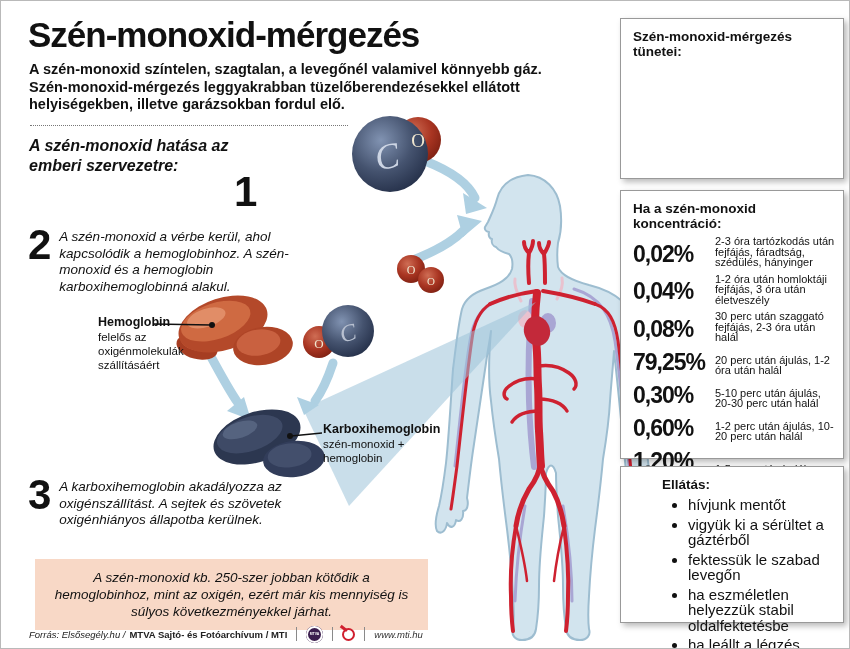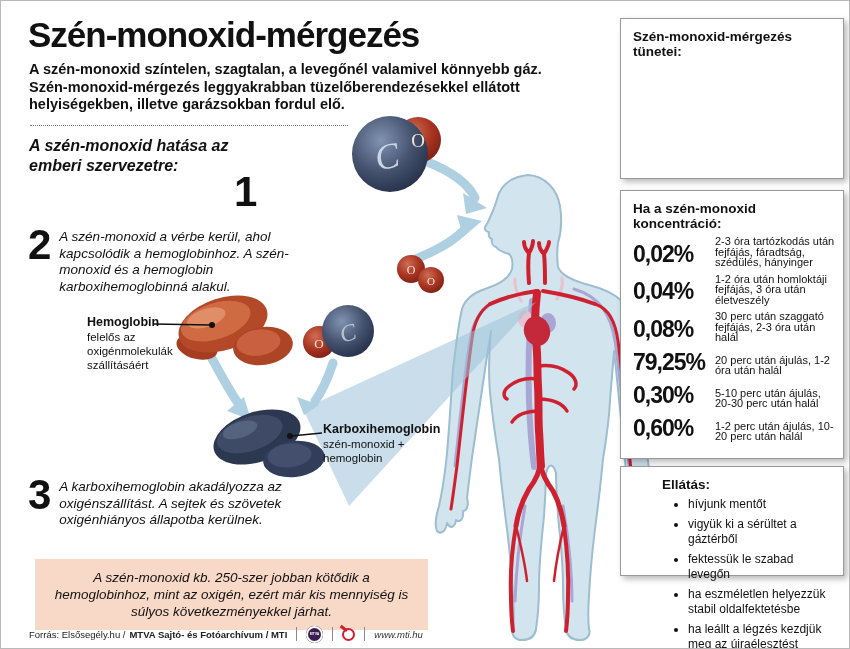--- a/index.html
+++ b/index.html
@@ -15,40 +15,40 @@
   .dotted-divider{position:absolute;left:29px;top:124px;width:318px;border-top:1.5px dotted #777;z-index:4;}
   .section-heading{position:absolute;left:28px;top:135px;width:235px;font-size:16px;font-weight:bold;font-style:italic;line-height:19.5px;z-index:4;}
   .step{position:absolute;display:flex;gap:8px;z-index:4;}
   .step .num{font-size:42px;font-weight:bold;line-height:34px;}
   .step .txt{font-style:italic;font-size:13.5px;line-height:16.5px;padding-top:1px;}
   .step1{left:233px;top:174px;width:178px;}
   .step2{left:27px;top:227px;width:292px;}
   .step3{left:27px;top:477px;width:300px;}
   .cell-label{position:absolute;z-index:4;font-size:11.5px;line-height:14px;}
   .cell-label .lbl-title{font-weight:bold;font-size:12.5px;margin-bottom:1px;}
-  .lbl-hemoglobin{left:86px;top:314px;width:112px;}
+  .lbl-hemoglobin{left:97px;top:314px;width:112px;}
   .lbl-karboxi{left:322px;top:421px;width:130px;}
   .note-box{position:absolute;left:34px;top:558px;width:393px;min-height:54px;z-index:4;
     background:#f8d8c6;padding:10px 14px;font-size:13.5px;font-weight:normal;font-style:italic;
     line-height:17px;text-align:center;}
   .rbox{position:absolute;left:619px;width:224px;background:#fff;border:1px solid #999;
     box-shadow:3px 3px 6px rgba(0,0,0,0.28);padding:10px 8px 8px 12px;z-index:5;}
   .rbox .rbox-title{font-weight:bold;font-size:13.5px;margin-bottom:5px;}
   .rbox1{top:17px;height:161px;}
   .rbox2{top:189px;height:269px;}
-  .rbox3{top:465px;height:110px;padding-left:41px;}
+  .rbox3{top:465px;height:157px;padding-left:41px;}
   .rbox ul{margin:2px 0 0 0;padding:0 0 0 32px;}
   .rbox1 li{font-size:13px;line-height:18.5px;}
   .rbox3 ul{padding-left:26px;}
-  .rbox3 li{font-size:12px;line-height:15.5px;margin-bottom:4px;}
+  .rbox3 li{font-size:15px;line-height:15.5px;margin-bottom:4px;}
   .conc-row{display:flex;align-items:flex-end;margin:5px 0 6px 0;}
   .conc-pct{width:78px;flex:0 0 78px;font-size:23px;font-weight:bold;letter-spacing:-1px;}
   .conc-desc{font-size:11px;line-height:10.5px;padding-left:4px;}
   .footer{position:absolute;left:28px;top:622px;height:22px;display:flex;align-items:center;gap:9px;z-index:4;font-size:9.5px;color:#222;}
-  .footer .src-prefix{}
+  .footer .src-prefix{font-style:italic;}
   .footer .src-bold{font-weight:bold;margin-left:-5px;}
   .vdiv{width:1px;height:14px;background:#8a8a8a;}
   .mtva-logo{width:17px;height:17px;border-radius:50%;background:#3b1e4e;display:flex;align-items:center;justify-content:center;box-shadow:inset 0 0 0 2px #fff,inset 0 0 0 4px #3b1e4e;}
   .mtva-logo span{color:#fff;font-size:9px;font-weight:bold;transform:scale(0.38);letter-spacing:0;}
   .mti-logo{position:relative;width:13px;height:13px;border:2.5px solid #d01f2f;border-radius:50%;}
   .mti-logo::before{content:"";position:absolute;left:-4px;top:-3px;width:8px;height:2.5px;background:#d01f2f;transform:rotate(38deg);}
   .url{font-style:italic;color:#333;}
 </style>
 </head>
 <body>
@@ -269,20 +269,24 @@
         <div class="conc-row">
           <span class="conc-pct">0,30%</span>
           <span class="conc-desc">5-10 perc után ájulás, 20-30 perc után halál</span>
         </div>
 
         <div class="conc-row">
           <span class="conc-pct">0,60%</span>
           <span class="conc-desc">1-2 perc után ájulás, 10-20 perc után halál</span>
         </div>
 
+        <div class="conc-row">
+          <span class="conc-pct">1,20%</span>
+          <span class="conc-desc">1-5 perc után halál</span>
+        </div>
       </div>
   </div>
 
   <div class="rbox rbox3">
     <div class="rbox-title">Ellátás:</div>
     <ul>
 
     <li>hívjunk mentőt</li>
         <li>vigyük ki a sérültet a gáztérből</li>
         <li>fektessük le szabad levegőn</li>

